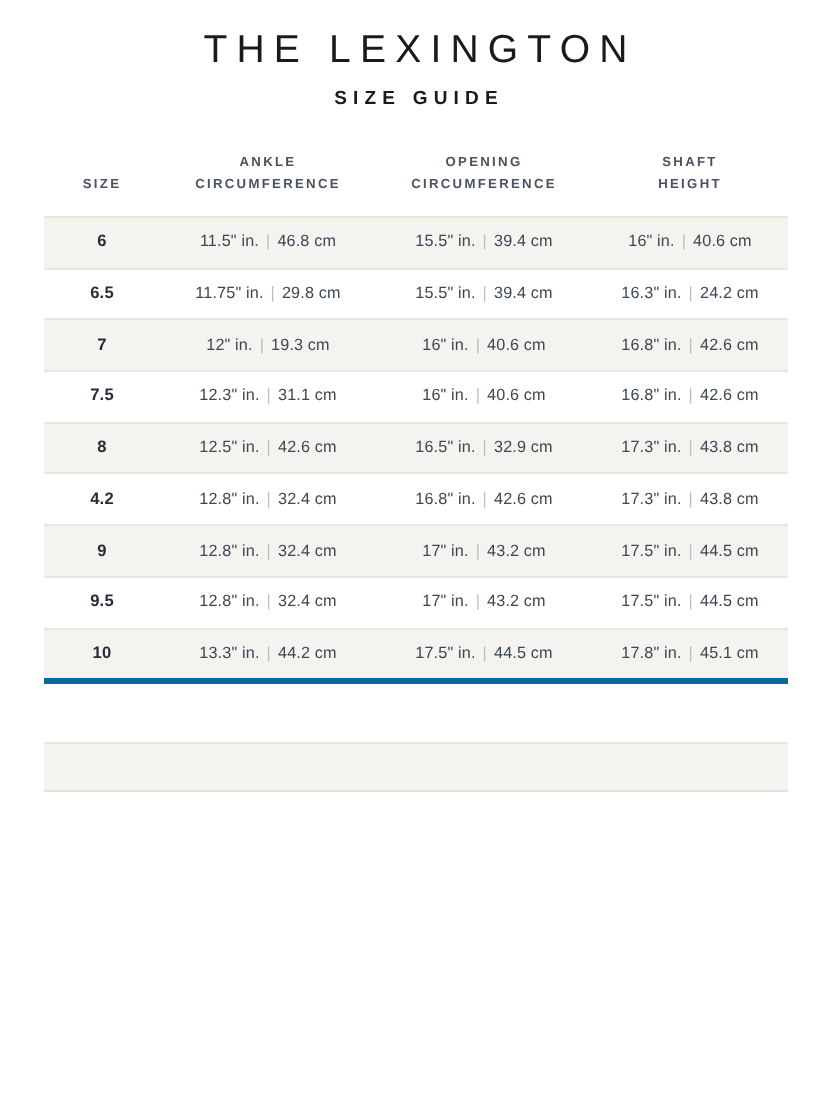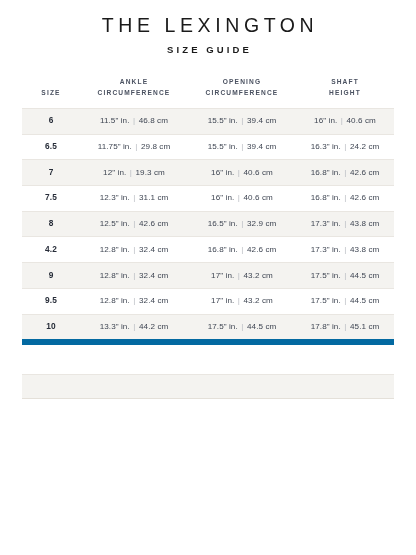--- a/index.html
+++ b/index.html
@@ -73,21 +73,21 @@
     width: 58px;
   }
   table.size-table th.col-ankle { width: 108px; }
   table.size-table th.col-opening { width: 108px; }
   table.size-table th.col-shaft { width: 98px; }
 
   table.size-table tbody tr {
     border-top: 1px solid #e9e6e1;
   }
   table.size-table tbody tr:last-child {
-    border-bottom: 6px solid #0369a1;
+    border-bottom: 3px solid #0369a1;
   }
   table.size-table tbody tr.shaded {
     background: #f4f3f0;
   }
   table.size-table td {
     font-size: 8.1px;
     color: #3f4653;
     text-align: center;
     padding: 7.4px 0 7.4px 0;
     line-height: 1.2;

